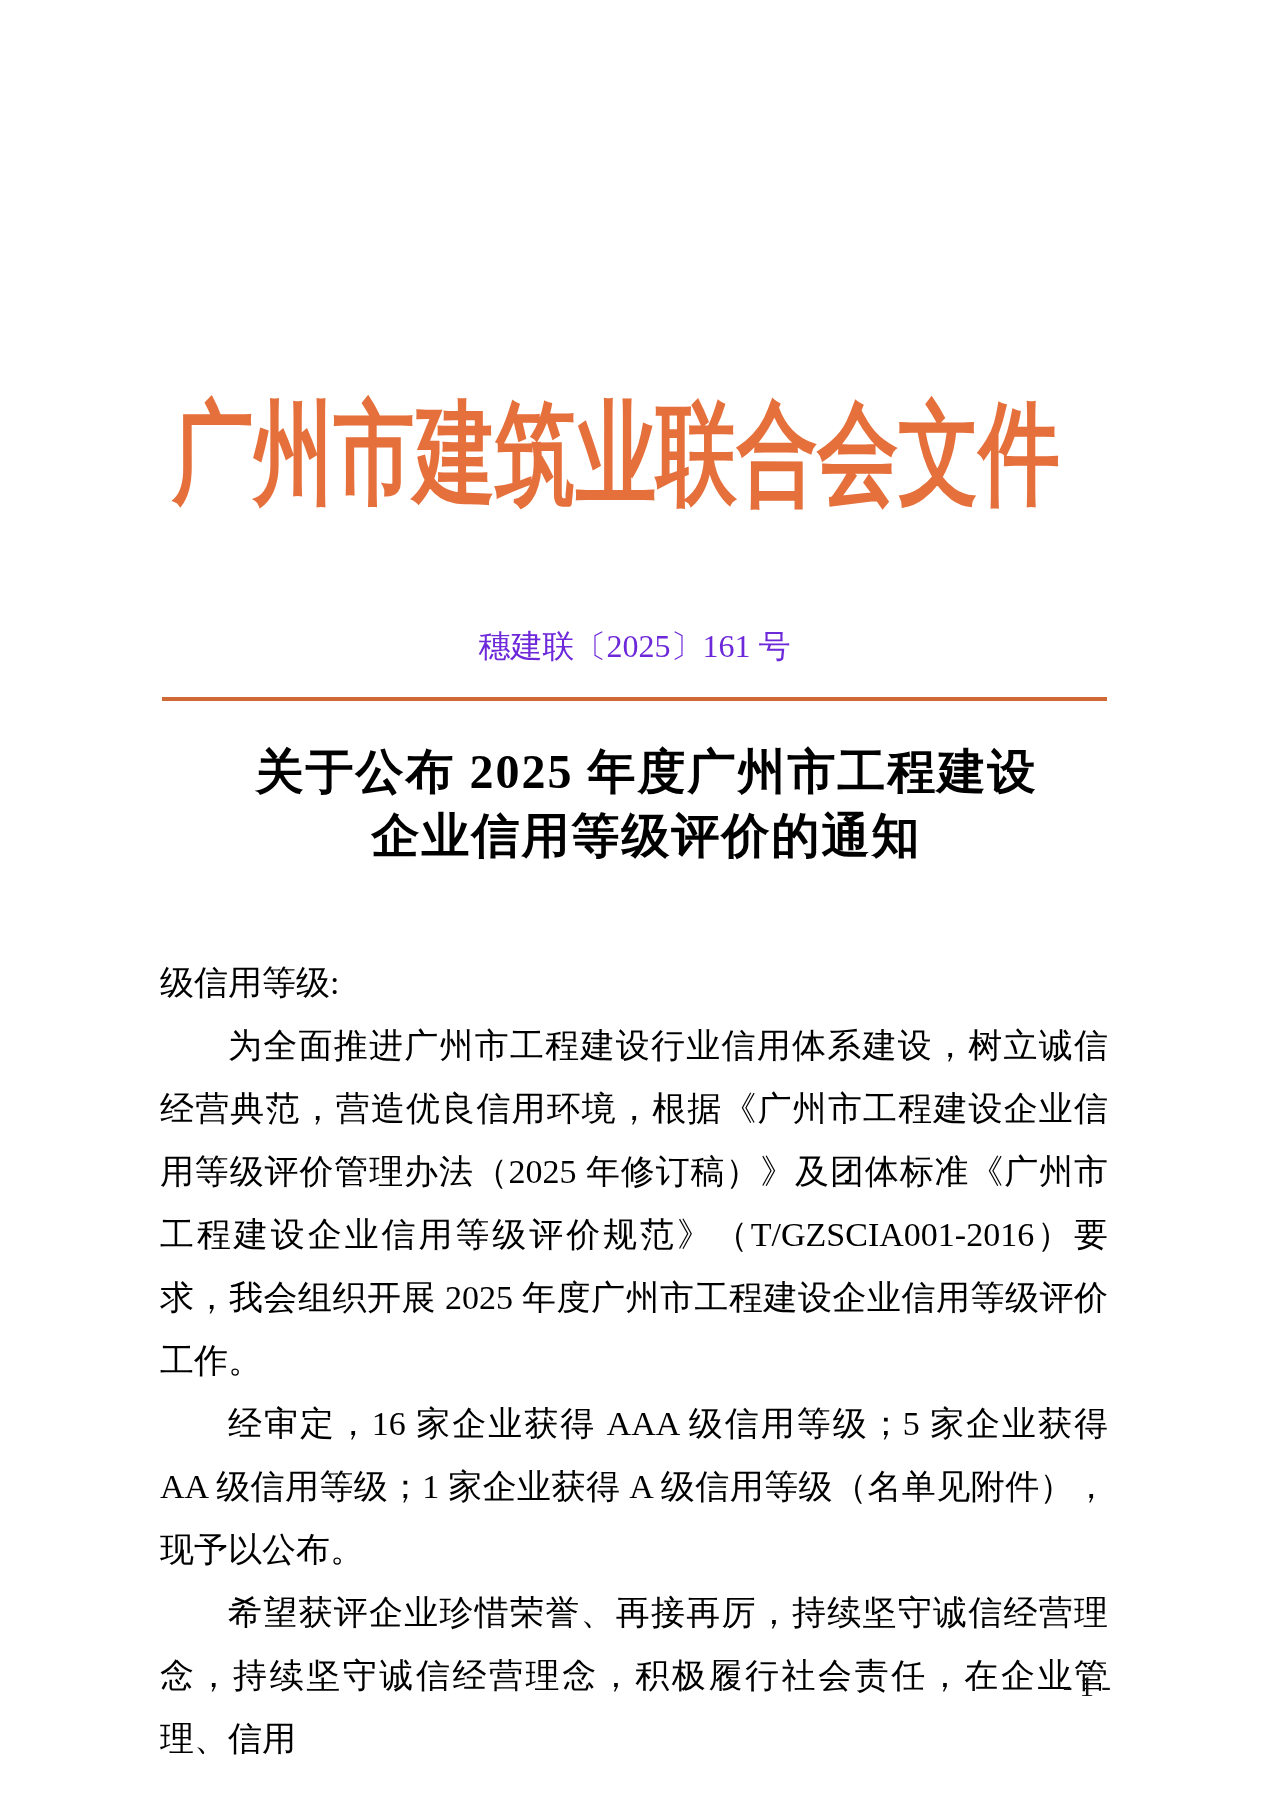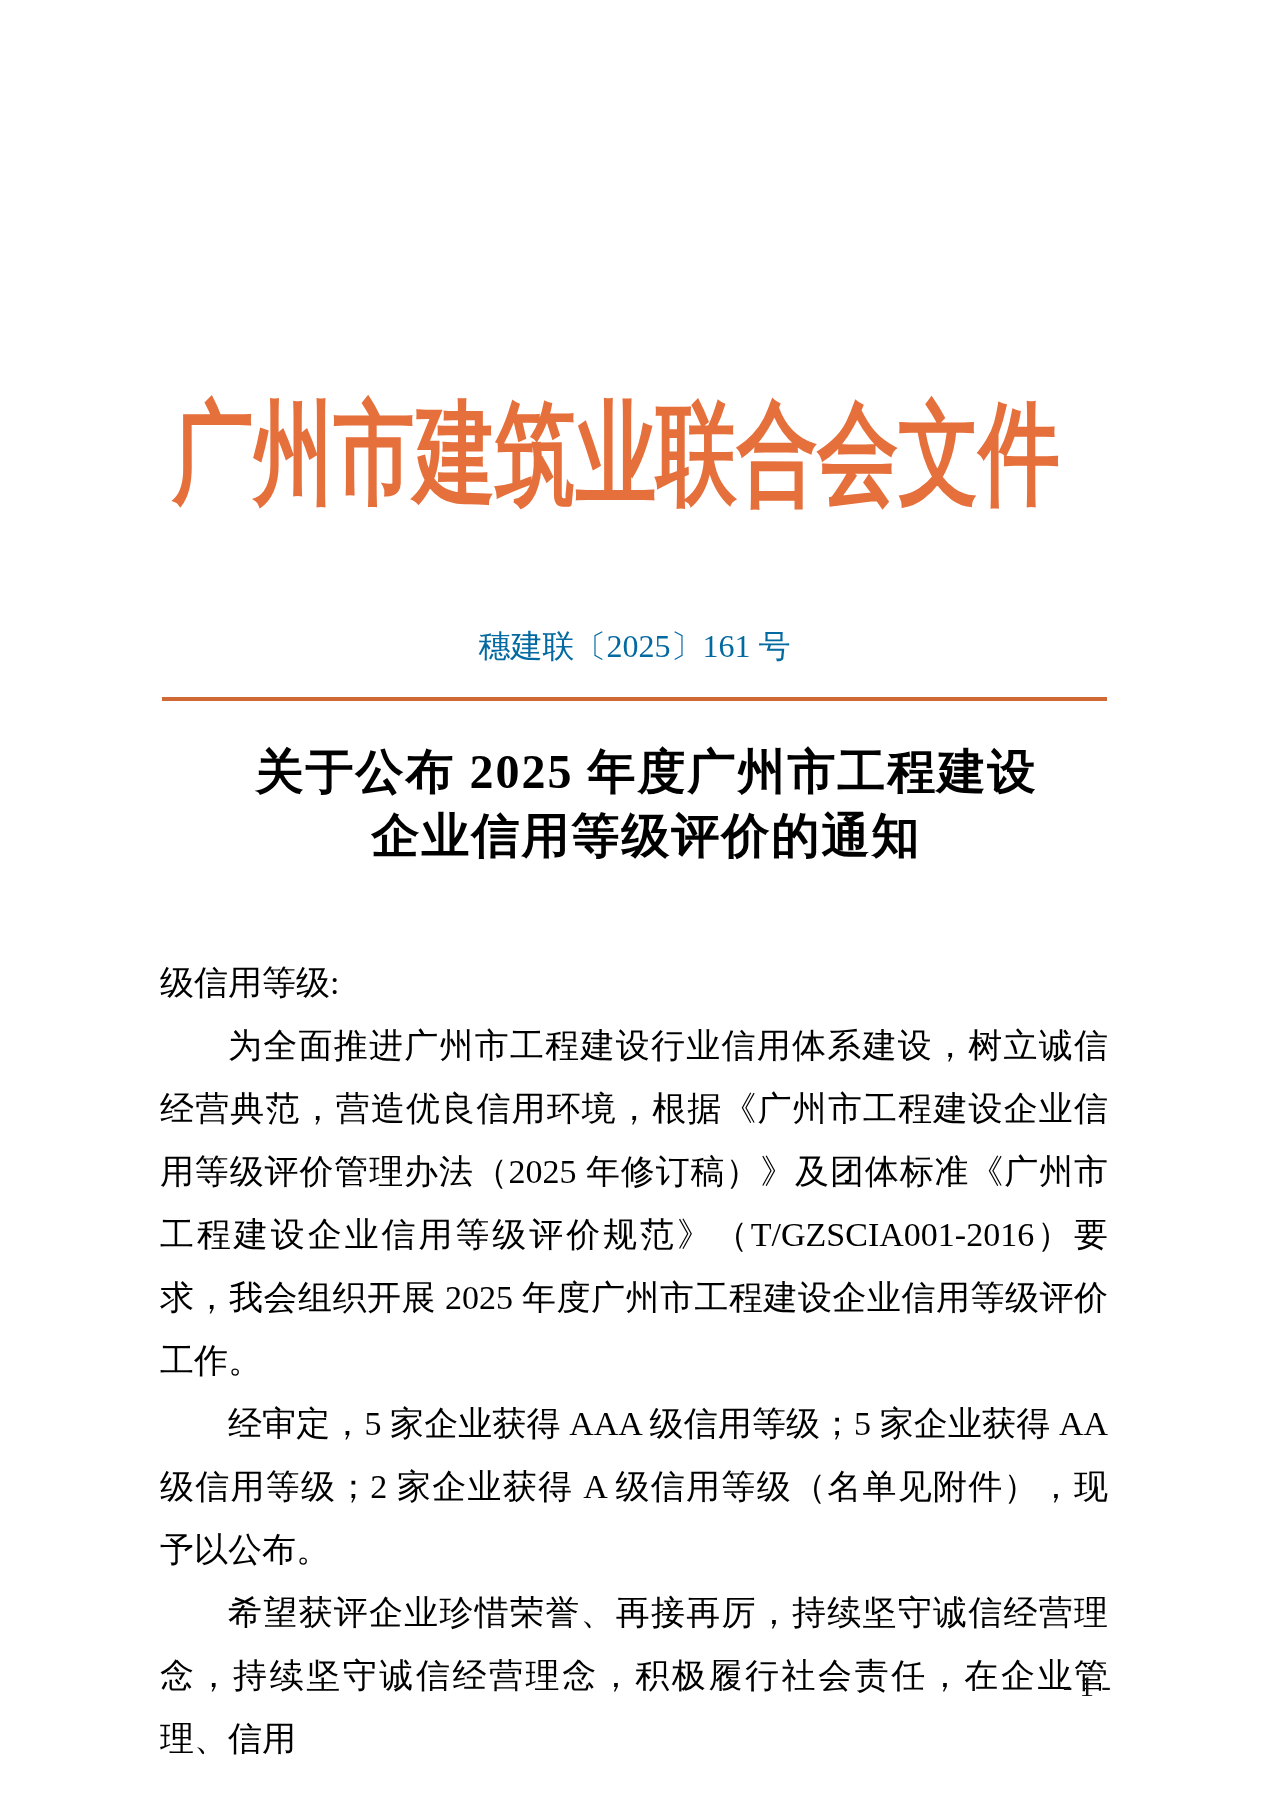--- a/index.html
+++ b/index.html
@@ -36,21 +36,21 @@
   }
   
   .doc-number {
     position: absolute;
     top: 626px;
     left: 0;
     width: 100%;
     text-align: center;
     font-size: 32px;
     line-height: 40px;
-    color: #0369a1;
+    color: #6d28d9;
   }
   
   .header-rule {
     position: absolute;
     top: 697px;
     left: 162px;
     width: 945px;
     height: 4px;
     background: linear-gradient(180deg, #e2straight 0%, #c96234 100%);
     background-color: #cf6a36;
@@ -110,19 +110,19 @@
   <div class="header-rule"></div>
 
   <div class="notice-title">
     <div>关于公布 2025 年度广州市工程建设</div>
     <div>企业信用等级评价的通知</div>
   </div>
 
   <div class="body-text">
     <p>级信用等级:</p>
     <p class="para">为全面推进广州市工程建设行业信用体系建设，树立诚信经营典范，营造优良信用环境，根据《广州市工程建设企业信用等级评价管理办法（2025 年修订稿）》及团体标准《广州市工程建设企业信用等级评价规范》（T/GZSCIA001-2016）要求，我会组织开展 2025 年度广州市工程建设企业信用等级评价工作。</p>
-    <p class="para">经审定，5 家企业获得 AAA 级信用等级；5 家企业获得 AA 级信用等级；2 家企业获得 A 级信用等级（名单见附件），现予以公布。</p>
+    <p class="para">经审定，16 家企业获得 AAA 级信用等级；5 家企业获得 AA 级信用等级；1 家企业获得 A 级信用等级（名单见附件），现予以公布。</p>
     <p class="para">希望获评企业珍惜荣誉、再接再厉，持续坚守诚信经营理念，持续坚守诚信经营理念，积极履行社会责任，在企业管理、信用</p>
   </div>
 
   <div class="page-number">- 1 -</div>
 
 </div>
 
 </body></html>

